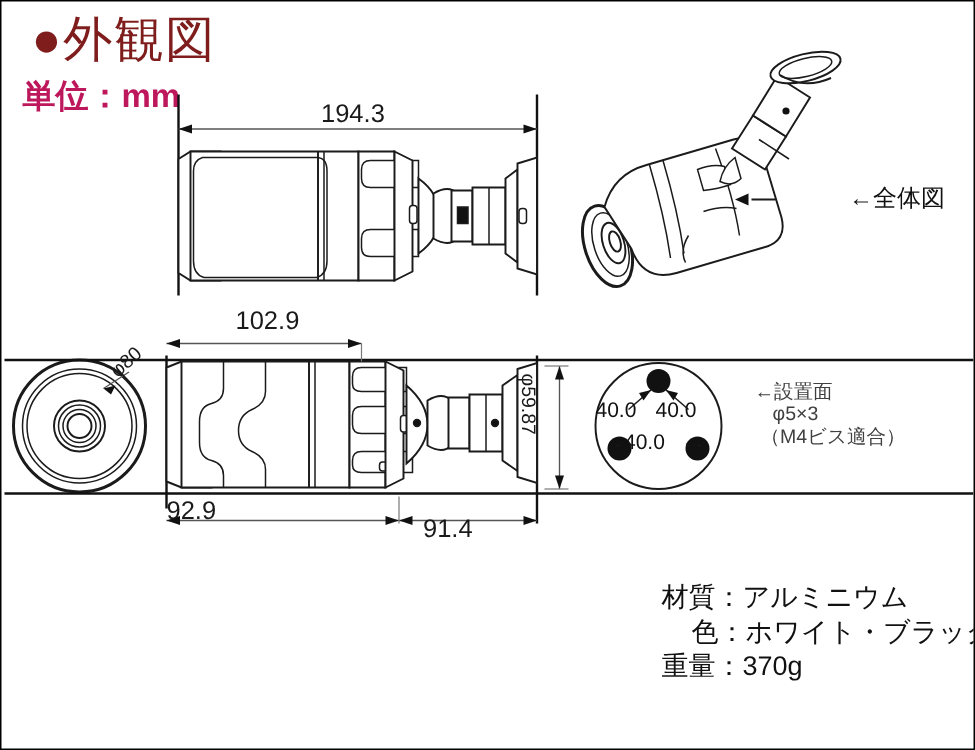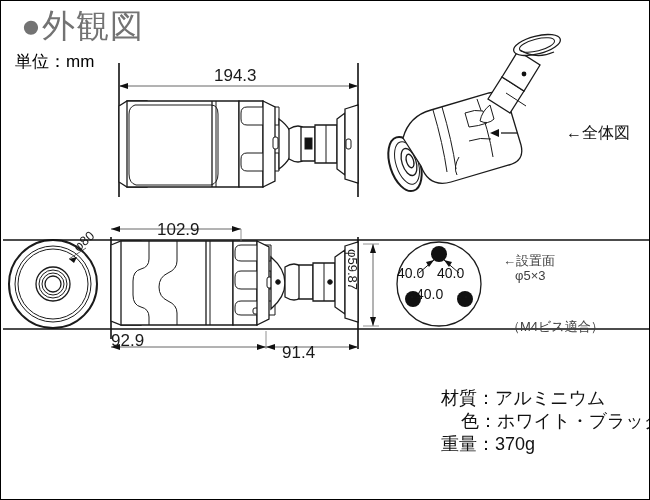--- a/index.html
+++ b/index.html
@@ -5,43 +5,43 @@
   html,body{margin:0;padding:0;background:#ffffff;}
   body{font-family:"Liberation Sans","DejaVu Sans",sans-serif;}
   #page{
     position:relative;width:650px;height:500px;background:#ffffff;
     border:1px solid #000000;box-sizing:border-box;overflow:hidden;
   }
   svg{position:absolute;left:0;top:0;overflow:visible;}
   .txt{position:absolute;color:#111;white-space:nowrap;line-height:1;}
 
   
-  #title{left:20px;top:8px;font-size:33px;letter-spacing:1px;color:#737373;}
-  #unit{left:14px;top:52px;font-size:17px;color:#000000;}
+  #title{left:20px;top:8px;font-size:33px;letter-spacing:1px;color:#7f1d1d;}
+  #unit{left:14px;top:52px;font-size:22px;color:#be185d;font-weight:bold;}
 
   
   .dim{font-size:17px;color:#1a1a1a;}
   #dim-1943{left:213px;top:66px;}
-  #dim-1029{left:156px;top:220px;}
+  #dim-1029{left:156px;top:204px;}
   #dim-929{left:100px;top:331px;margin-left:10px;}
   #dim-914{left:281px;top:343px;}
   #dim-phi80{left:70px;top:243px;font-size:13px;transform:rotate(-42deg);transform-origin:left top;}
   #dim-phi5987{left:358px;top:248px;font-size:13px;transform:rotate(90deg);transform-origin:left top;}
 
   .holedim{font-size:14px;color:#111;text-align:center;}
   #hole-a{left:396px;top:265px;}
   #hole-b{left:436px;top:265px;}
   #hole-c{left:415px;top:286px;}
 
   
   #ann-whole{left:517px;top:124px;font-size:16px;color:#111;padding-left:48px;}
   #ann-mount{left:502px;top:253px;font-size:13px;color:#404040;line-height:1.15;}
   #ann-mount div{white-space:nowrap;}
   #ann-mount .l2{padding-left:12px;}
-  #ann-mount .l3{padding-left:4px;margin-top:36px;}
+  #ann-mount .l3{padding-left:4px;}
 
   
   #specs{left:440px;top:386px;font-size:18px;color:#111;line-height:1.28;}
   #specs div{white-space:nowrap;}
   #specs .indent{padding-left:20px;}
 
   
   .ln{stroke:#1b1b1b;fill:none;}
   .thin{stroke-width:1;}
   .med{stroke-width:1.3;}

